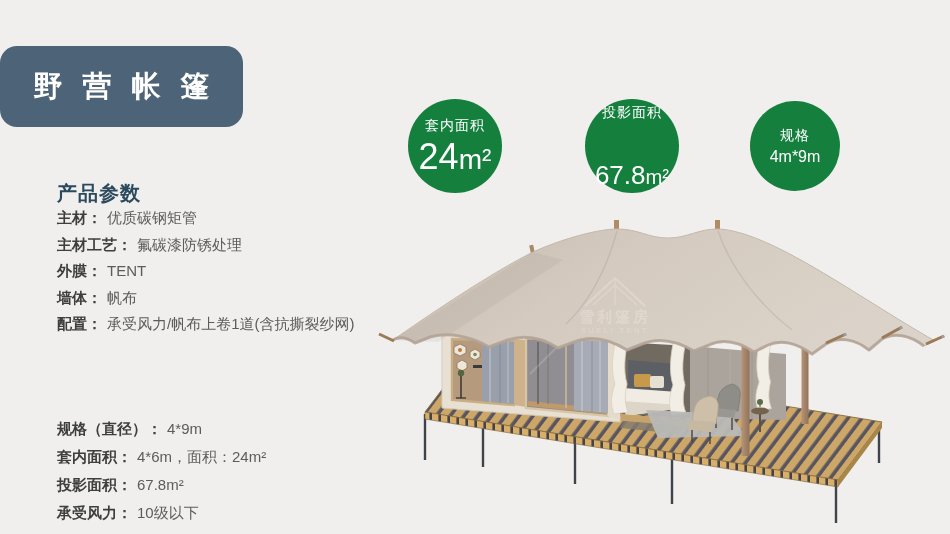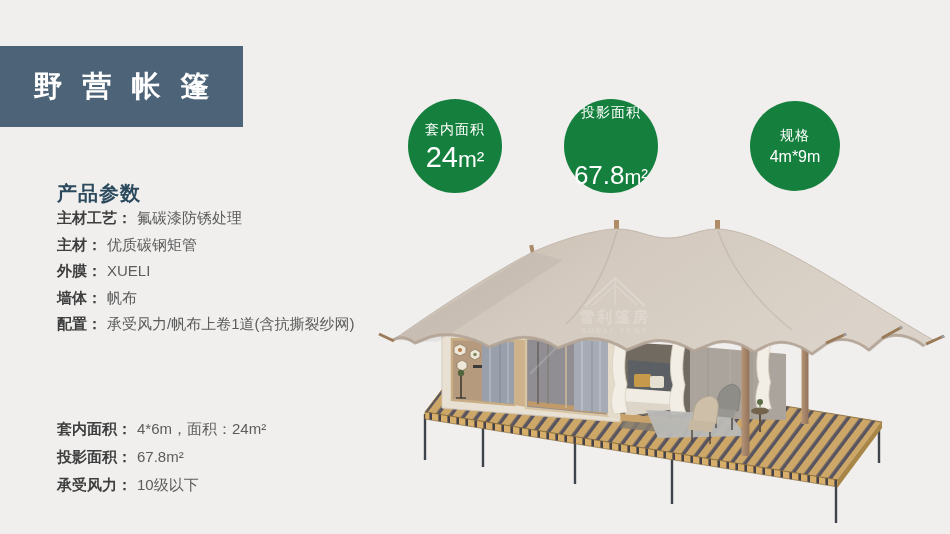--- a/index.html
+++ b/index.html
@@ -1,30 +1,30 @@
 <!DOCTYPE html>
 <html><head>
 <meta charset="utf-8">
 <style>
   html,body{margin:0;padding:0;}
   body{font-family:"Liberation Sans","DejaVu Sans",sans-serif;}
   .stage{position:relative;width:950px;height:534px;background:#f0efee;overflow:hidden;}
 
   
   .title-box{position:absolute;left:0;top:46px;width:243px;height:81px;background:#4d6377;
-    display:flex;align-items:center;justify-content:center;}
+    display:flex;align-items:center;justify-content:center;border-radius:17px;}
   .title-box span{color:#fff;font-size:29px;font-weight:bold;letter-spacing:20px;margin-left:20px;white-space:nowrap;}
 
   
   .badge{position:absolute;width:94px;height:94px;border-radius:50%;background:#15803d;color:#fff;
     display:flex;flex-direction:column;align-items:center;justify-content:center;text-align:center;}
   .badge .b-label{font-size:14px;letter-spacing:1px;margin-bottom:4px;}
   .badge .b-value{font-weight:500;line-height:1;}
-  .badge.b1{left:408px;top:99px;} .badge.b1 .b-value{font-size:29px;}
-  .badge.b2{left:564px;top:99px;gap:36px;} .badge.b2 .b-value{font-size:26px;}
+  .badge.b1{left:408px;top:99px;} .badge.b1 .b-value{font-size:36px;}
+  .badge.b2{left:585px;top:99px;gap:36px;} .badge.b2 .b-value{font-size:26px;}
   .badge.b3{left:750px;top:101px;width:90px;height:90px;} .badge.b3 .b-value{font-size:16px;}
   .badge .b-unit{font-size:0.78em;}
 
   
   .sec-heading{position:absolute;left:57px;color:#2c4a5e;font-size:20px;font-weight:bold;letter-spacing:1px;}
   .rows{position:absolute;left:57px;}
   .row{font-size:15px;white-space:nowrap;}
   .rows.product .row{line-height:26.5px;}
   .rows.specs .row{line-height:28px;}
   .row .lbl{color:#3e3e3e;font-weight:bold;}
@@ -49,28 +49,29 @@
     <div class="b-label">投影面积</div>
     <div class="b-value"><span>67.8</span><span class="b-unit">m²</span></div>
   </div>
   <div class="badge b3">
     <div class="b-label">规格</div>
     <div class="b-value"><span>4m*9m</span><span class="b-unit"></span></div>
   </div>
 
   <div class="sec-heading" style="top:180px;text-align:right;">产品参数</div>
   <div class="rows product" style="top:205px;">
+    <div class="row"><span class="lbl">主材：</span><span class="val">优质碳钢矩管</span></div>
     <div class="row"><span class="lbl">主材工艺：</span><span class="val">氟碳漆防锈处理</span></div>
-    <div class="row"><span class="lbl">主材：</span><span class="val">优质碳钢矩管</span></div>
-    <div class="row"><span class="lbl">外膜：</span><span class="val">XUELI</span></div>
+    <div class="row"><span class="lbl">外膜：</span><span class="val">TENT</span></div>
     <div class="row"><span class="lbl">墙体：</span><span class="val">帆布</span></div>
     <div class="row"><span class="lbl">配置：</span><span class="val">承受风力/帆布上卷1道(含抗撕裂纱网)</span></div>
   </div>
 
   <div class="rows specs" style="top:415px;">
+    <div class="row"><span class="lbl">规格（直径）：</span><span class="val">4*9m</span></div>
     <div class="row"><span class="lbl">套内面积：</span><span class="val">4*6m，面积：24m²</span></div>
     <div class="row"><span class="lbl">投影面积：</span><span class="val">67.8m²</span></div>
     <div class="row"><span class="lbl">承受风力：</span><span class="val">10级以下</span></div>
   </div>
 
   <svg class="tent" width="572" height="330" viewBox="0 0 572 330">
     <defs>
       <linearGradient id="roofGrad" x1="0" y1="0" x2="1" y2="0.35">
         <stop offset="0" stop-color="#c6bbae"></stop>
         <stop offset="0.45" stop-color="#d4cabf"></stop>

